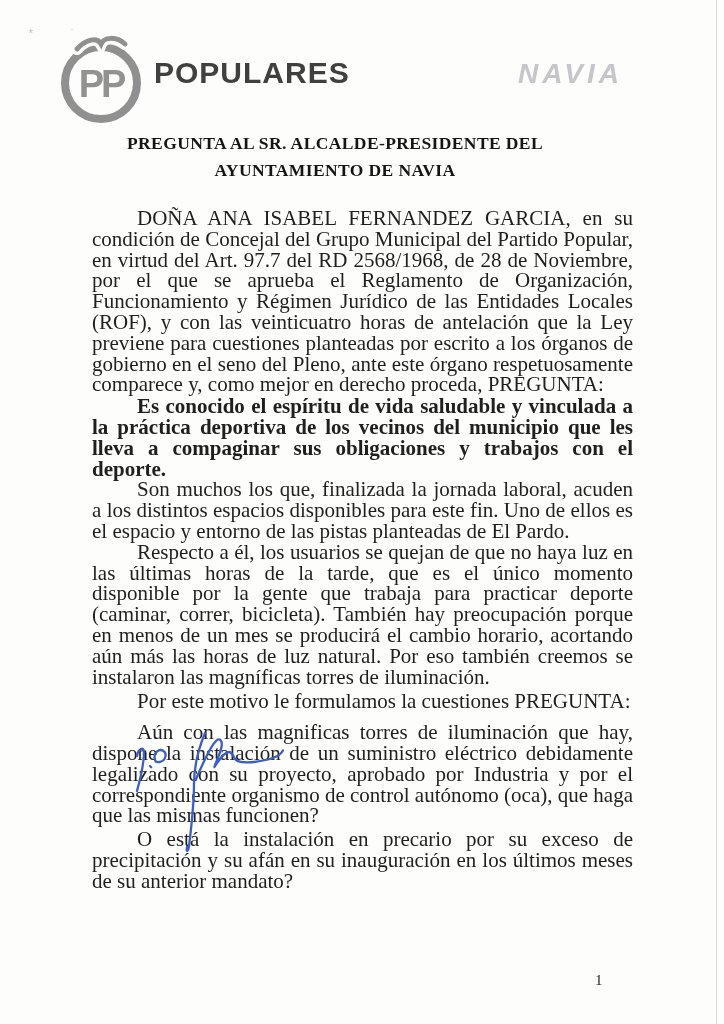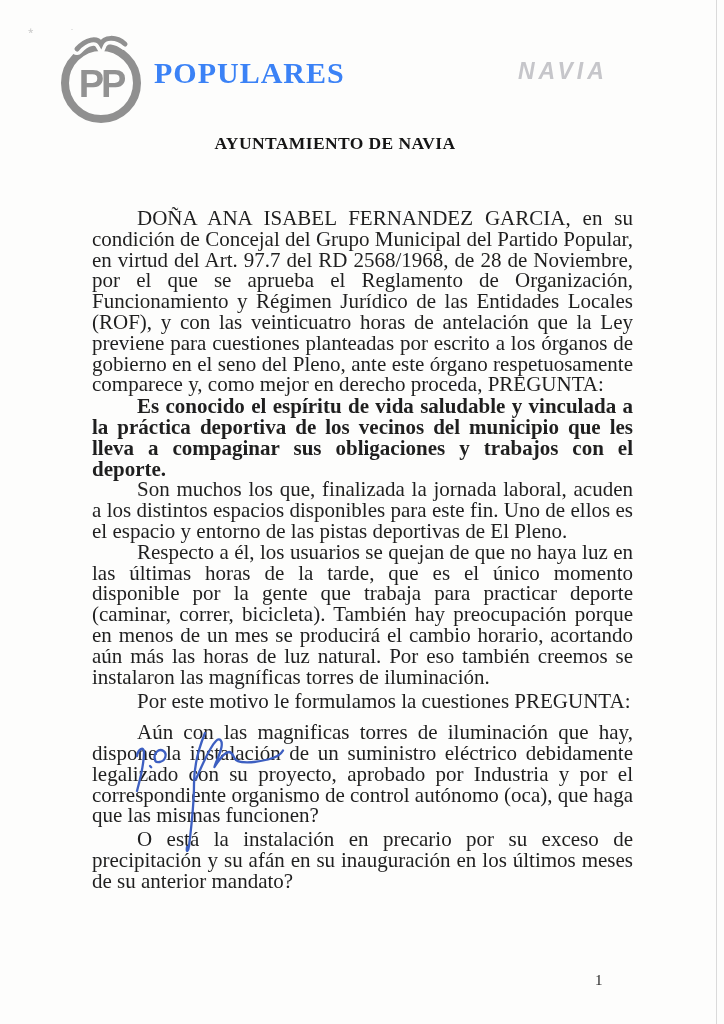--- a/index.html
+++ b/index.html
@@ -14,27 +14,27 @@
   
   .scan-line{position:absolute;left:716px;top:0;width:1px;height:1024px;background:#dadada;}
   .mark-a{position:absolute;left:28px;top:20px;color:#c4c4c4;font-size:10px;font-family:"Liberation Sans",sans-serif;}
   .mark-b{position:absolute;left:69px;top:27px;color:#cccccc;font-size:9px;transform:rotate(28deg);font-family:"Liberation Sans",sans-serif;}
 
   
   .header{position:absolute;left:56px;top:34px;width:620px;height:92px;}
   .logo-svg{position:absolute;left:0;top:0;}
   .brand{
     position:absolute;left:98px;top:22px;
-    font-family:Liberation Serif, serif;
-    font-weight:bold;font-size:30px;letter-spacing:1px;color:#3b82f6;
+    font-family:Liberation Sans, sans-serif;
+    font-weight:bold;font-size:30px;letter-spacing:1px;color:#404040;
   }
   .region{
     position:absolute;left:462px;top:24px;
     font-family:"Liberation Sans",sans-serif;
-    font-weight:bold;font-style:italic;font-size:23px;letter-spacing:4px;
+    font-weight:bold;font-style:italic;font-size:28px;letter-spacing:4px;
     color:#c6c6ca;
   }
 
   
   .title{
     position:absolute;left:60px;top:130px;width:550px;
     text-align:center;font-weight:bold;font-size:17.5px;line-height:27px;
     letter-spacing:0.4px;color:#151515;
   }
 
@@ -70,27 +70,28 @@
       <path d="M21,15 C30,5 41,3 45,10 C48,3 60,2 69,10" fill="none" stroke="#fdfdfc" stroke-width="12" stroke-linecap="round"></path>
 
       <path d="M21,15 C30,5 41,3 45,10 C48,3 60,2 69,10" fill="none" stroke="#909090" stroke-width="5" stroke-linecap="round"></path>
       <text x="45" y="63" text-anchor="middle" font-family="Liberation Sans, sans-serif" font-size="38" font-weight="bold" letter-spacing="-3" fill="#929292">PP</text>
     </svg>
     <div class="brand">POPULARES</div>
     <div class="region">NAVIA</div>
   </div>
 
   <h1 class="title" style="margin:0;">
+    <span style="display:block;">PREGUNTA AL SR. ALCALDE-PRESIDENTE DEL</span>
     <span style="display:block;">AYUNTAMIENTO DE NAVIA</span>
   </h1>
 
   <div class="body-col">
     <p class="p1">DOÑA ANA ISABEL FERNANDEZ GARCIA, en su condición de Concejal del Grupo Municipal del Partido Popular, en virtud del Art. 97.7 del RD 2568/1968, de 28 de Noviembre, por el que se aprueba el Reglamento de Organización, Funcionamiento y Régimen Jurídico de las Entidades Locales (ROF), y con las veinticuatro horas de antelación que la Ley previene para cuestiones planteadas por escrito a los órganos de gobierno en el seno del Pleno, ante este órgano respetuosamente comparece y, como mejor en derecho proceda, PREGUNTA:</p>
     <p class="p2">Es conocido el espíritu de vida saludable y vinculada a la práctica deportiva de los vecinos del municipio que les lleva a compaginar sus obligaciones y trabajos con el deporte.</p>
-    <p class="p3">Son muchos los que, finalizada la jornada laboral, acuden a los distintos espacios disponibles para este fin. Uno de ellos es el espacio y entorno de las pistas deportivas de El Pleno.</p>
+    <p class="p3">Son muchos los que, finalizada la jornada laboral, acuden a los distintos espacios disponibles para este fin. Uno de ellos es el espacio y entorno de las pistas planteadas de El Pardo.</p>
     <p class="p4">Respecto a él, los usuarios se quejan de que no haya luz en las últimas horas de la tarde, que es el único momento disponible por la gente que trabaja para practicar deporte (caminar, correr, bicicleta). También hay preocupación porque en menos de un mes se producirá el cambio horario, acortando aún más las horas de luz natural. Por eso también creemos se instalaron las magníficas torres de iluminación.</p>
     <p class="p5">Por este motivo le formulamos la cuestiones PREGUNTA:</p>
     <p class="p6">Aún con las magnificas torres de iluminación que hay, dispone la instalación de un suministro eléctrico debidamente legalizado con su proyecto, aprobado por Industria y por el correspondiente organismo de control autónomo (oca), que haga que las mismas funcionen?</p>
     <p class="p7">O está la instalación en precario por su exceso de precipitación y su afán en su inauguración en los últimos meses de su anterior mandato?</p>
   </div>
 
   <svg class="signature" width="175" height="148" viewBox="0 0 175 148">
     <g fill="none" stroke="#3d5fc1" stroke-width="2.3" stroke-linecap="round" stroke-linejoin="round">
 
       <path d="M12,38 C13,31 19,28 19,34 C19,44 15,62 12,73"></path>

